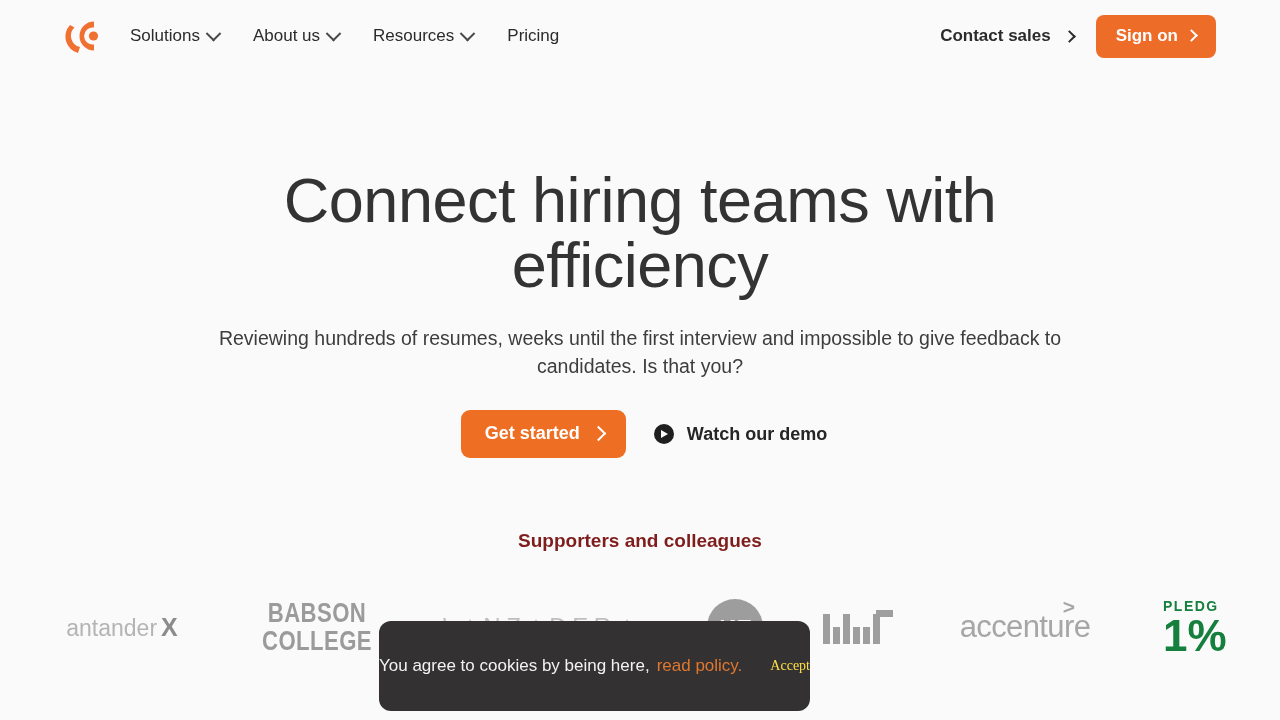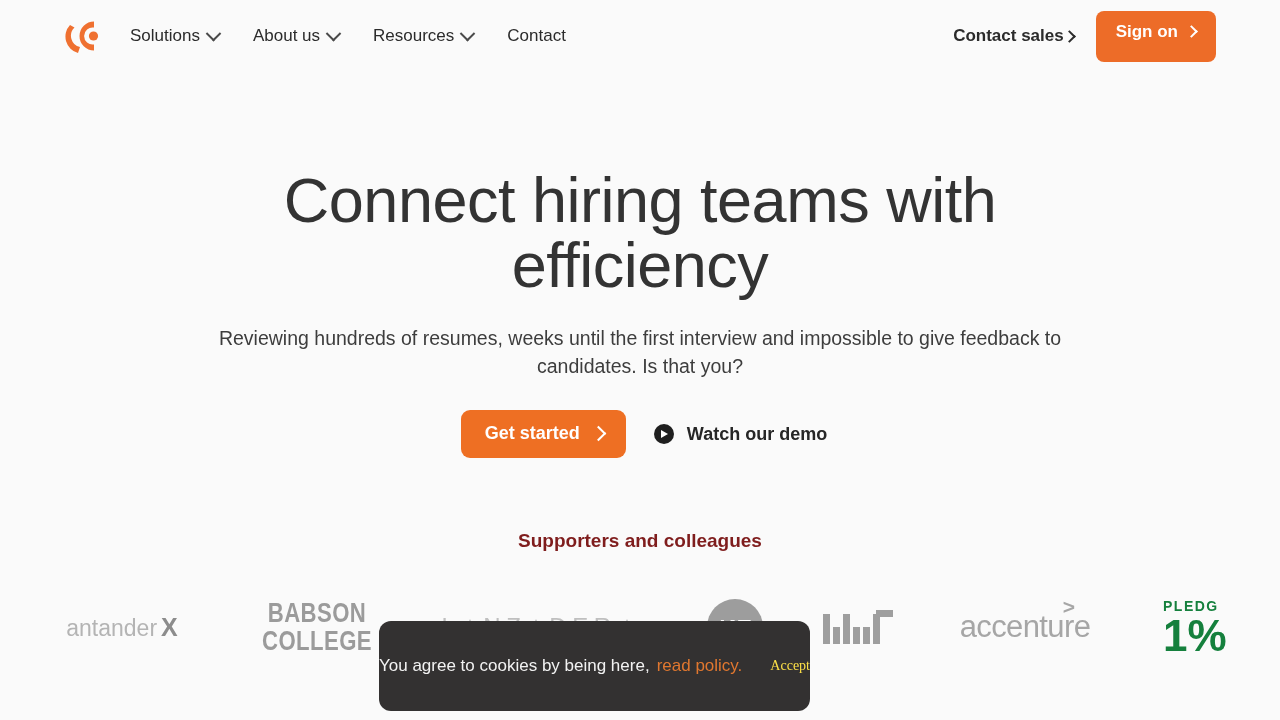--- a/index.html
+++ b/index.html
@@ -38,37 +38,37 @@
     border-right: 2px solid #4a4a4a;
     border-bottom: 2px solid #4a4a4a;
     transform: rotate(45deg) translate(-2px,-2px);
     flex: 0 0 auto;
   }
   .header-right {
     margin-left: auto;
     display: flex; align-items: center; gap: 22px;
   }
   .contact-sales {
-    display: flex; align-items: center; gap: 1px;
+    display: flex; align-items: center; gap: 14px;
     font-size: 17px; font-weight: bold; color: #2b2b2b;
     cursor: pointer; white-space: nowrap;
   }
   .chev-right {
     width: 9px; height: 9px;
     border-top: 2.4px solid #2b2b2b;
     border-right: 2.4px solid #2b2b2b;
     transform: rotate(45deg);
     flex: 0 0 auto;
   }
   .signon-btn {
     background: #ed6c28;
     color: #fff;
     border: none;
     border-radius: 8px;
-    padding: 11px 20px 20px 20px;
+    padding: 11px 20px 12px 20px;
     font-size: 17px; font-weight: bold;
     font-family: "Liberation Sans", sans-serif;
     display: flex; align-items: center; gap: 9px;
     cursor: pointer;
     white-space: nowrap;
   }
   .chev-right-w {
     width: 9px; height: 9px;
     border-top: 2.4px solid #ffffff;
     border-right: 2.4px solid #ffffff;
@@ -263,21 +263,21 @@
     </div>
     <div class="nav-item">
       <span>About us</span>
       <span class="chev"></span>
     </div>
     <div class="nav-item">
       <span>Resources</span>
       <span class="chev"></span>
     </div>
     <div class="nav-item">
-      <span>Contact</span>
+      <span>Pricing</span>
     </div>
   </nav>
 
   <div class="header-right">
     <div class="contact-sales">
       <span>Contact sales</span>
       <span class="chev-right"></span>
     </div>
     <button class="signon-btn">
       <span>Sign on</span>

